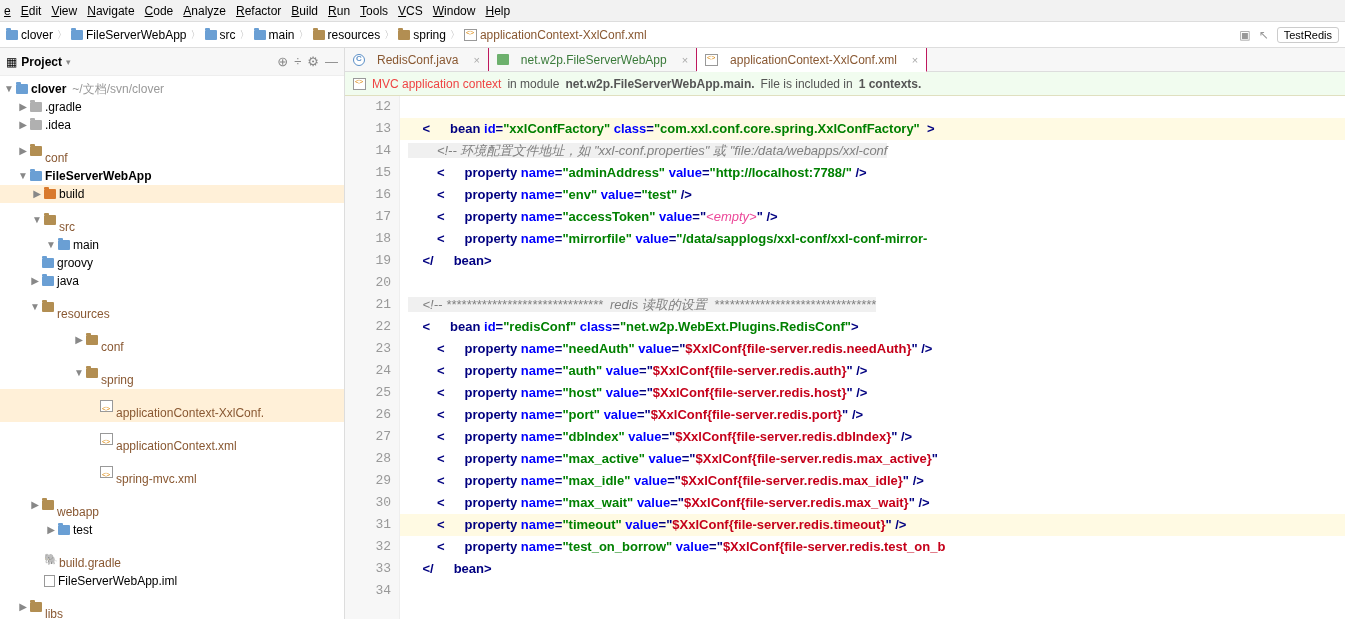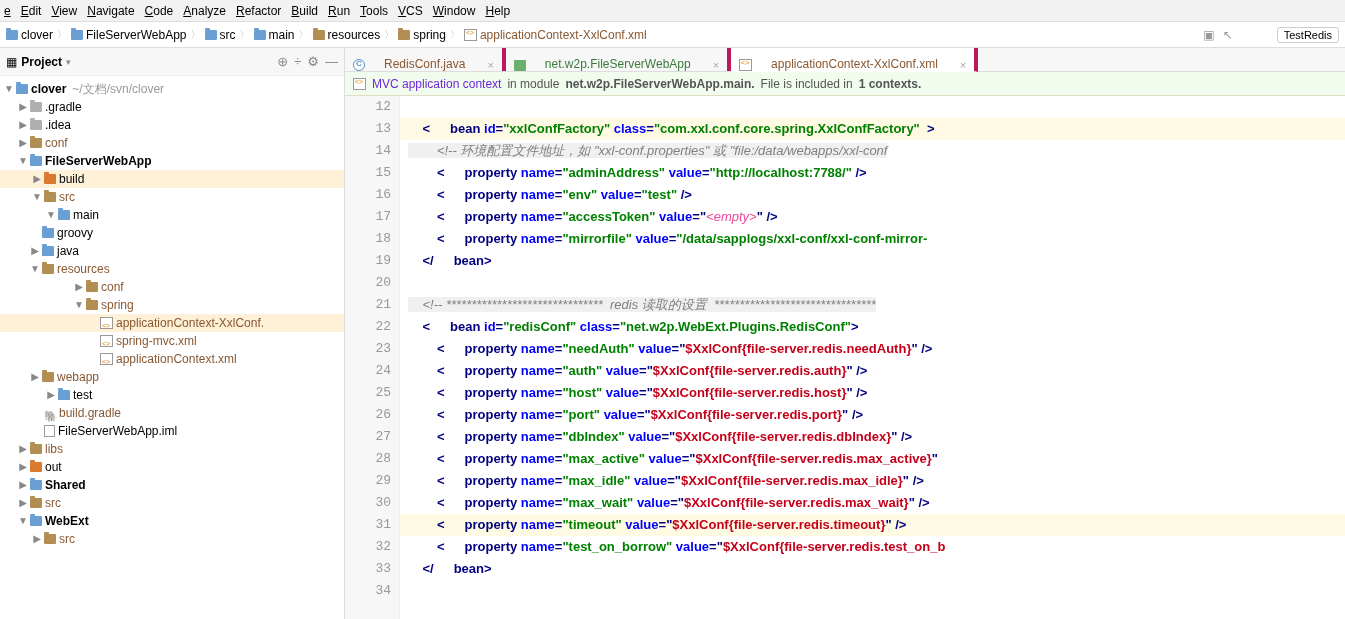--- a/index.html
+++ b/index.html
@@ -29,45 +29,45 @@
 .sidebar-header { height: 28px; display:flex; align-items:center; padding:0 6px; border-bottom:1px solid #eee; background:#f7f7f7; }
 .sidebar-header .title { font-weight:normal; display:flex; align-items:center; gap:4px; }
 .sidebar-header .tools { margin-left:auto; display:flex; gap:6px; color:#888; font-size:13px; }
 .sidebar-header .tools span { cursor:default; }
 .tree { overflow:auto; flex:1; padding:4px 0; font-size:12px; line-height:18px; }
 .tree-row { display:flex; align-items:center; white-space:nowrap; cursor:default; padding:0 4px; }
 .tree-row.sel { background:#fff0d8; }
 .tree-arrow { width:14px; text-align:center; color:#888; font-size:10px; }
 .tree-label { margin-left:3px; }
 .tree-label.bold { font-weight:bold; }
-.tree-label.brown { color:#895832; }
+.tree-label.brown { color:#895832;margin-top:15px; }
 .tree-label.gray { color:#999; }
 .indent-0{padding-left:2px}.indent-1{padding-left:16px}.indent-2{padding-left:30px}.indent-3{padding-left:44px}.indent-4{padding-left:28px}.indent-5{padding-left:72px}.indent-6{padding-left:86px}
 .editor { flex:1; display:flex; flex-direction:column; min-width:0; }
 .tabs { height:24px; display:flex; align-items:stretch; border-bottom:1px solid #ddd; background:#f7f7f7; }
-.tab { display:flex; align-items:flex-end; padding:0 8px; border-right:4px solid #be185d; gap:19px; font-size:12px; cursor:default; }
+.tab { display:flex; align-items:center; padding:0 8px; border-right:1px solid #be185d; gap:12px; font-size:12px; cursor:default; }
 .tab.active { background:#fff; border-bottom:1px solid #fff; margin-bottom:-1px; }
 .tab .close { color:#aaa; font-size:11px; margin-left:3px; }
 .banner { height:24px; display:flex; align-items:center; padding:0 8px; background:#f1fcef; border-bottom:1px solid #e0e0c0; font-family:Consolas,monospace; font-size:12px; color:#555; gap:6px; }
-.banner .olive { color:#6d28d9; }
+.banner .olive { color:#ef4444; }
 .code-area { flex:1; display:flex; overflow:hidden; font-family:Consolas,"Courier New",monospace; font-size:13px; line-height:22px; }
 .gutter { width:55px; background:#f7f7f7; border-right:1px solid #eee; text-align:right; color:#999; padding-right:8px; }
 .gutter div { height:22px;font-family:Liberation Mono, monospace; }
 .code { flex:1; overflow:auto; background:#fff; }
 .code-line { height:22px; white-space:pre; padding-left:8px; }
 .code-line.hl { background:#fffae3; }
 .tok-comment { color:#808080; font-style:italic; background:#f0f0f0; }
 .tok-tag { color:#000080; font-weight:bold;padding-left:20px; }
 .tok-bracket { color:#000080; font-weight:bold; }
 .tok-attr { color:#0000ff; font-weight:bold; }
 .tok-val { color:#008000; font-weight:bold; }
 .tok-val-empty { color:#ec4899; font-style:italic; }
 .tok-expr { color:#c5001a; font-weight:bold; }
 .icon-grad { display:inline-block; width:12px; height:12px; font-size:11px; color:#5a7a44; }
-.bc-right .test-btn { border:1px solid #ccc; padding:1px 6px; border-radius:3px; font-size:11px;margin-left:36px; }
+.bc-right .test-btn { border:1px solid #ccc; padding:1px 6px; border-radius:3px; font-size:11px; }
 .arrow-icon { color:#999; font-size:12px; }
 </style>
 </head>
 <body>
 
 <div class="menubar">
     <span><u>e</u></span>
     <span><u>E</u>dit</span>
     <span><u>V</u>iew</span>
     <span><u>N</u>avigate</span>
@@ -209,26 +209,26 @@
           <span class="tree-label brown">spring</span>
         </div>
         <div class="tree-row indent-6 sel">
           <span class="tree-arrow"></span>
           <span class="icon-xml"></span>
           <span class="tree-label brown">applicationContext-XxlConf.</span>
         </div>
         <div class="tree-row indent-6">
           <span class="tree-arrow"></span>
           <span class="icon-xml"></span>
+          <span class="tree-label brown">applicationContext.xml</span>
+        </div>
+        <div class="tree-row indent-6">
+          <span class="tree-arrow"></span>
+          <span class="icon-xml"></span>
           <span class="tree-label brown">spring-mvc.xml</span>
-        </div>
-        <div class="tree-row indent-6">
-          <span class="tree-arrow"></span>
-          <span class="icon-xml"></span>
-          <span class="tree-label brown">applicationContext.xml</span>
         </div>
         <div class="tree-row indent-4">
           <span class="tree-arrow">▶</span>
           <span class="icon-folder"></span>
           <span class="tree-label brown">webapp</span>
         </div>
         <div class="tree-row indent-3">
           <span class="tree-arrow">▶</span>
           <span class="icon-folder blue"></span>
           <span class="tree-label">test</span>

